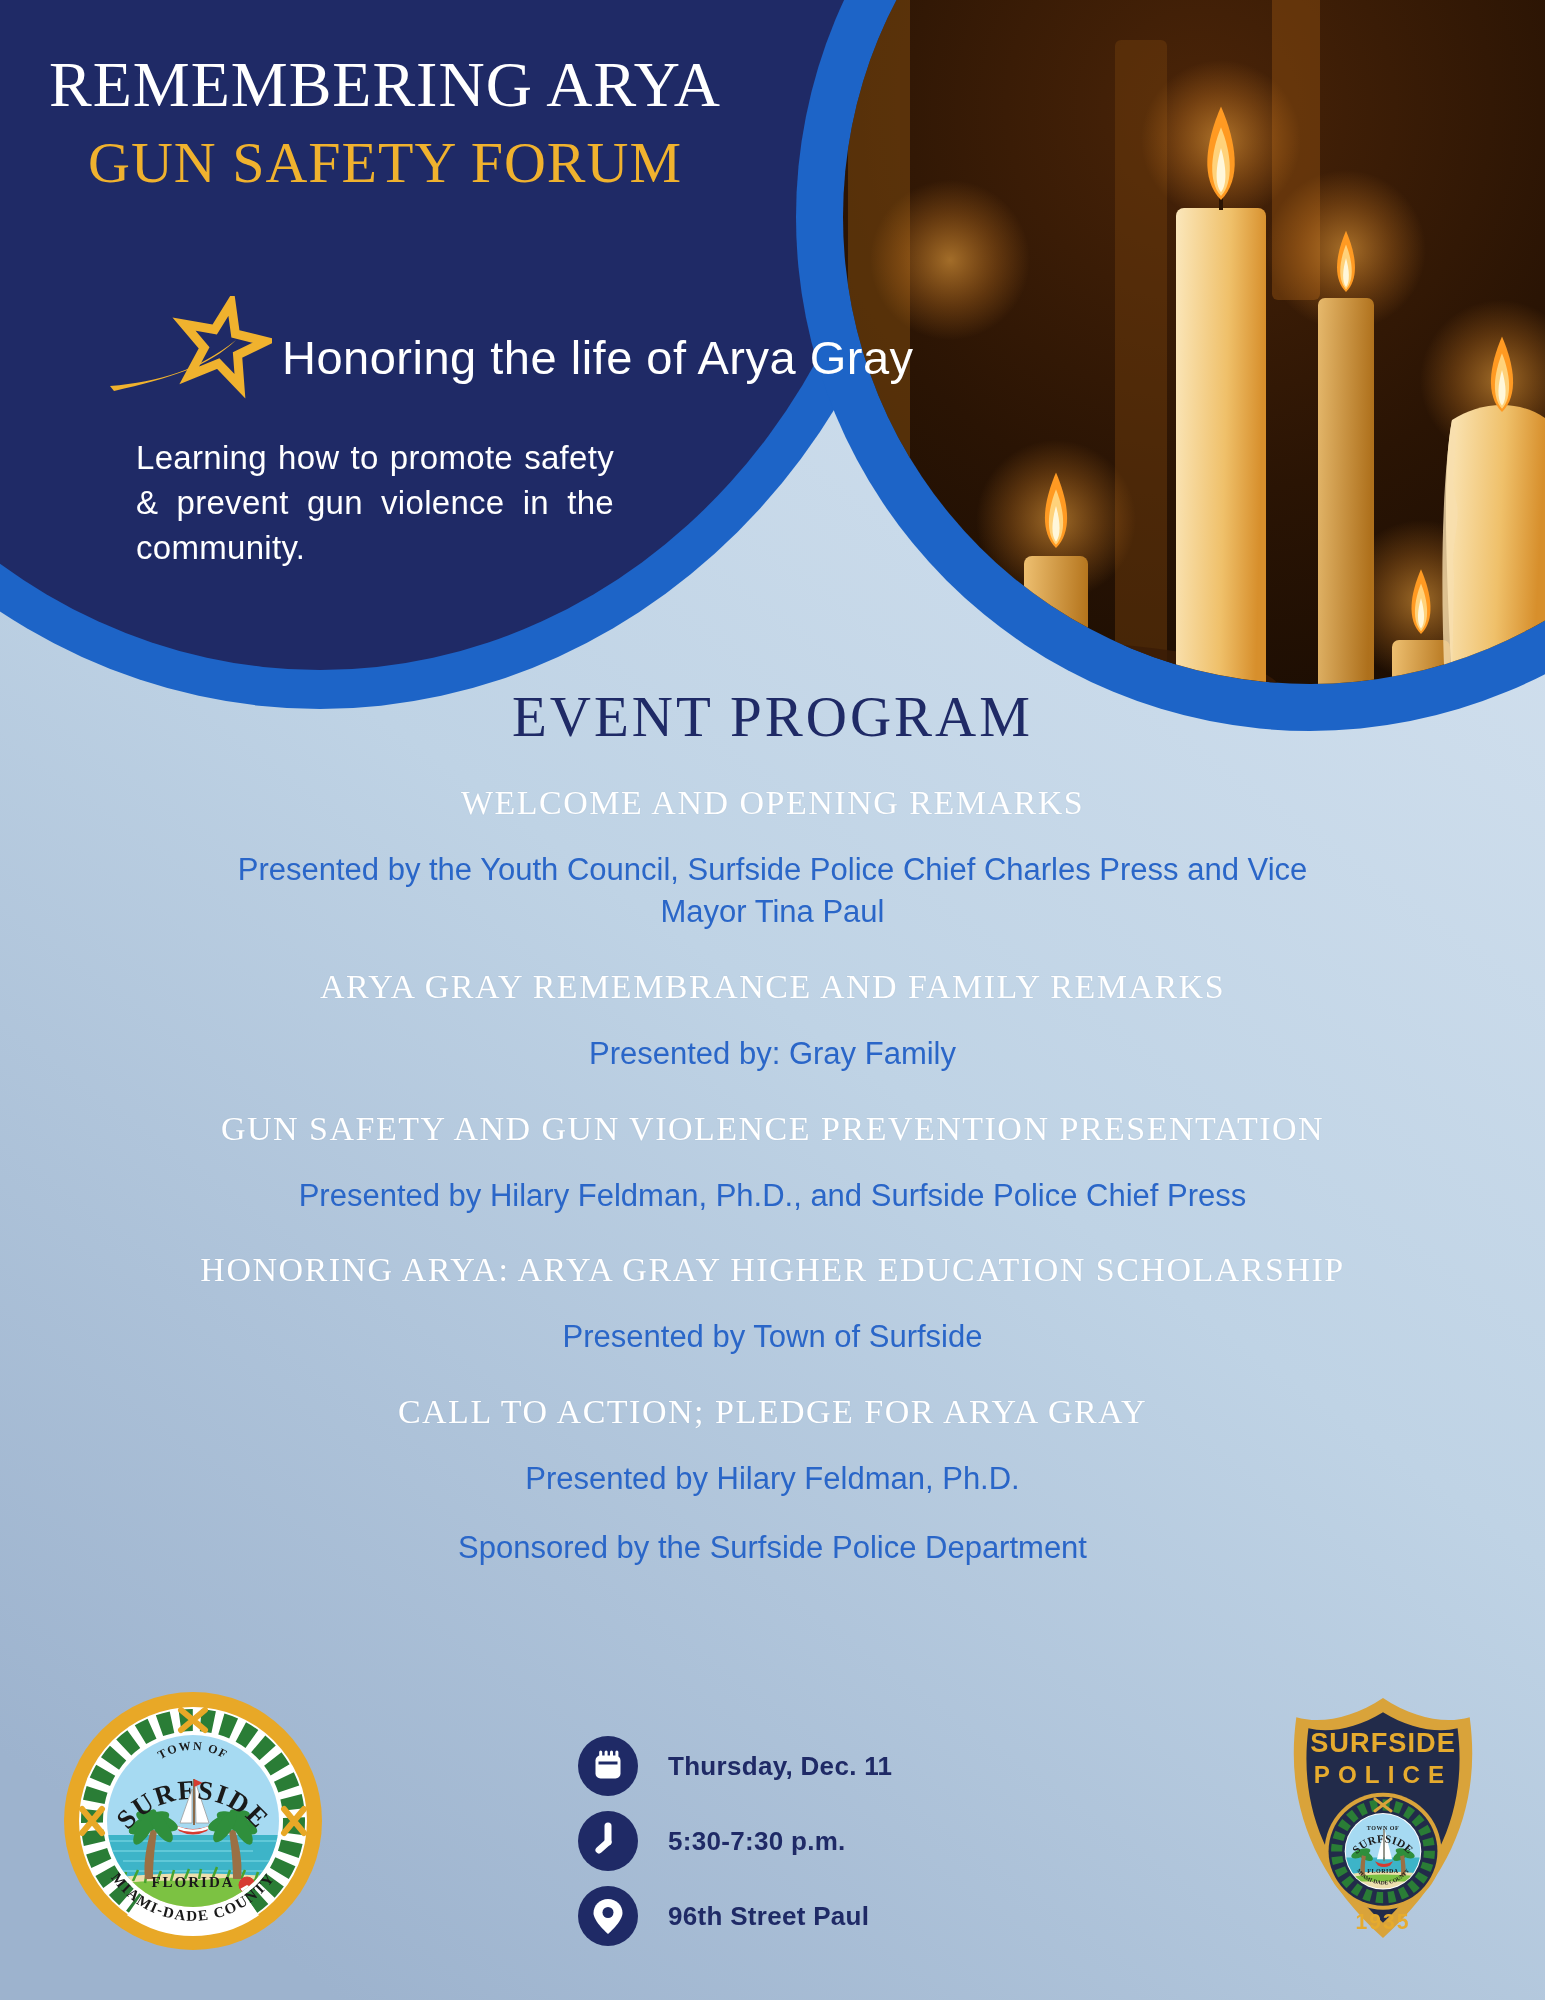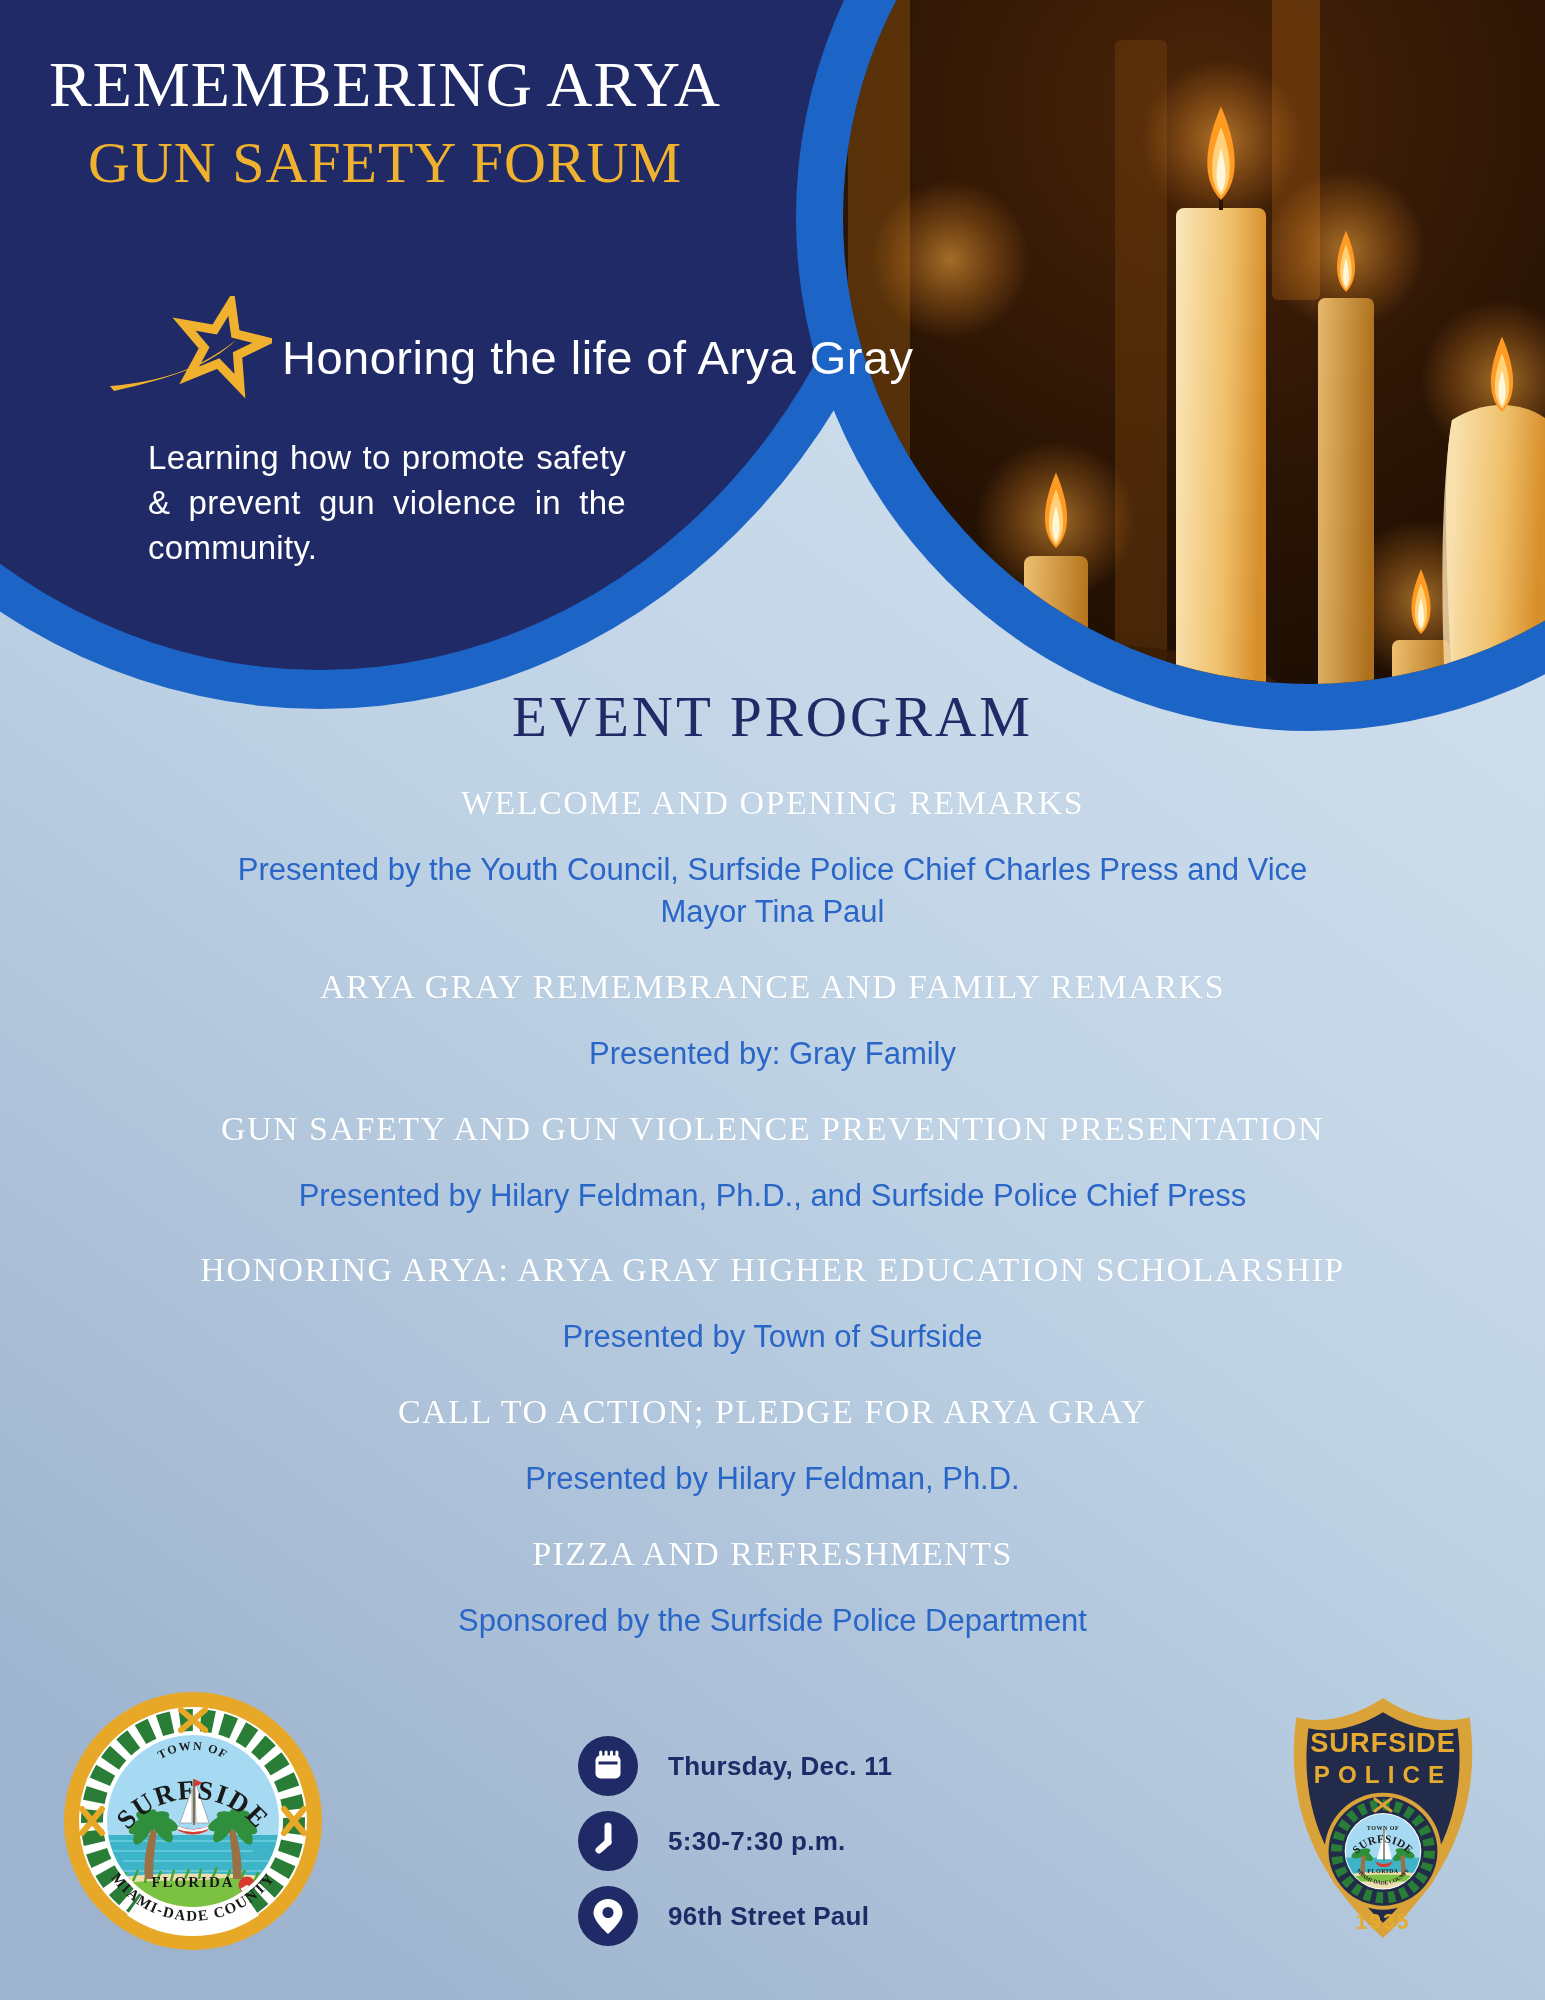--- a/index.html
+++ b/index.html
@@ -44,21 +44,21 @@
   #tagline {
     position: absolute;
     left: 282px; top: 330px;
     font-size: 47px;
     color: #ffffff;
     z-index: 3;
     letter-spacing: 0.5px;
   }
   #description {
     position: absolute;
-    left: 148px; top: 436px;
+    left: 136px; top: 436px;
     width: 478px;
     font-size: 33px;
     line-height: 1.36;
     color: #ffffff;
     text-align: justify;
     z-index: 3;
     letter-spacing: 0.3px;
   }
 
   
@@ -241,21 +241,20 @@
 
     <div class="program-heading">GUN SAFETY AND GUN VIOLENCE PREVENTION PRESENTATION</div>
     <div class="program-detail"><span>Presented by Hilary Feldman, Ph.D., and Surfside Police Chief Press</span></div>
 
     <div class="program-heading">HONORING ARYA: ARYA GRAY HIGHER EDUCATION SCHOLARSHIP</div>
     <div class="program-detail"><span>Presented by Town of Surfside</span></div>
 
     <div class="program-heading">CALL TO ACTION; PLEDGE FOR ARYA GRAY</div>
     <div class="program-detail"><span>Presented by Hilary Feldman, Ph.D.</span></div>
 
-    <div class="program-heading">PIZZA AND REFRESHMENTS</div>
     <div class="program-detail"><span>Sponsored by the Surfside Police Department</span></div>
   </div>
 
   <div id="detail-rows">
     <div class="detail-row">
       <svg width="60" height="60" viewBox="0 0 60 60">
         <circle cx="30" cy="30" r="30" fill="#1f2a66"></circle>
         <rect x="21.2" y="14.5" width="3" height="7" rx="1.5" fill="#fff"></rect>
         <rect x="26.6" y="14.5" width="3" height="7" rx="1.5" fill="#fff"></rect>
         <rect x="32" y="14.5" width="3" height="7" rx="1.5" fill="#fff"></rect>

